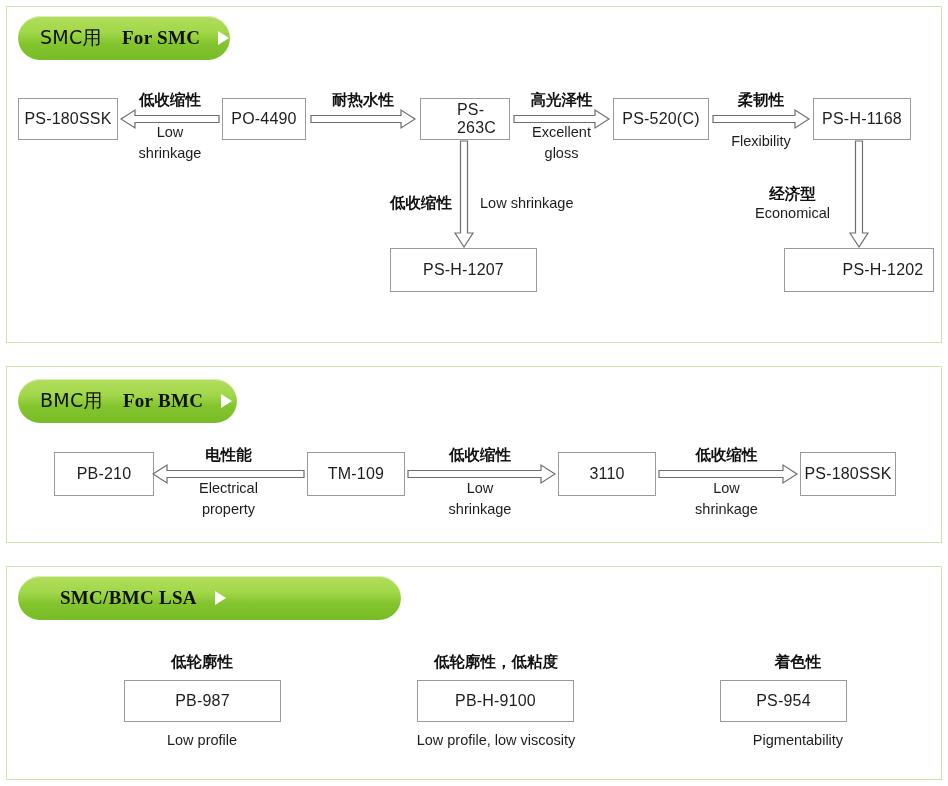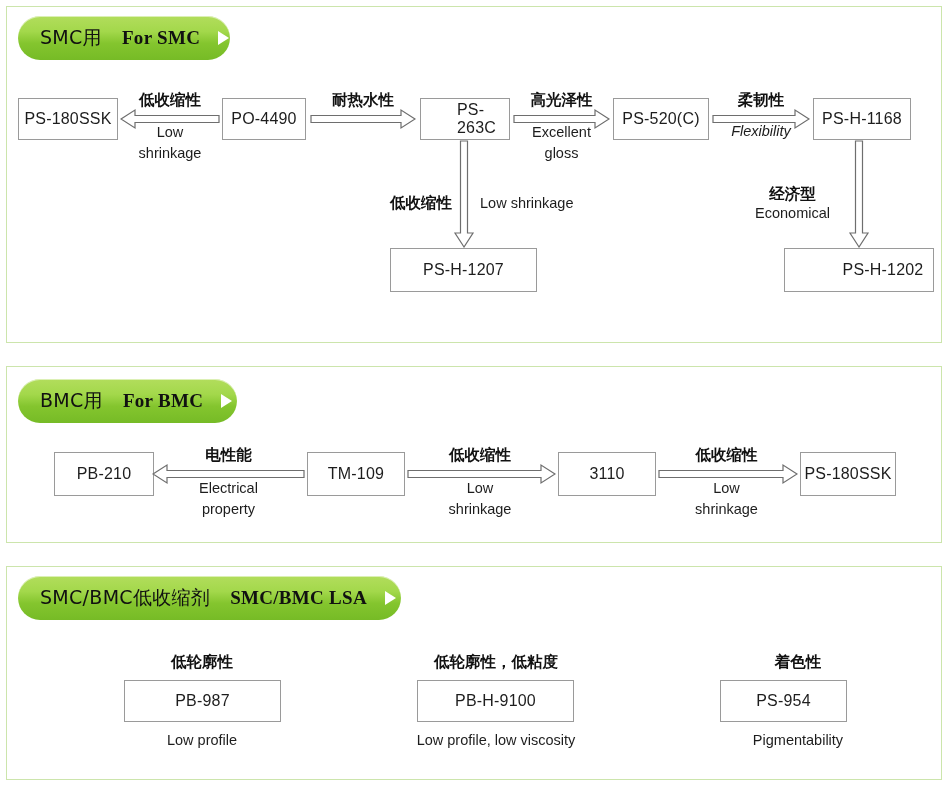--- a/index.html
+++ b/index.html
@@ -148,21 +148,21 @@
   </div>
 
   <div class="arrow" style="left:712px;top:107px;">
     <svg width="98" height="24" viewBox="0 0 98 24">
       <path d="M97 12 L83 3 L83 8.5 L1 8.5 L1 15.5 L83 15.5 L83 21 Z" fill="#ffffff" stroke="#6e6e6e" stroke-width="1.2" stroke-linejoin="miter"></path>
     </svg>
   </div>
   <div class="lbl" style="left:709px;top:90px;width:104px;">
     <span class="cn">柔韧性</span>
   </div>
-  <div class="lbl" style="left:709px;top:122px;width:104px;font-style:italic;">
+  <div class="lbl" style="left:709px;top:132px;width:104px;">
     <span class="en">Flexibility</span>
   </div>
 
   <div class="arrow" style="left:452px;top:140px;">
     <svg width="24" height="108" viewBox="0 0 24 108">
       <path d="M12 107 L3 93 L8.5 93 L8.5 1 L15.5 1 L15.5 93 L21 93 Z" fill="#ffffff" stroke="#6e6e6e" stroke-width="1.2" stroke-linejoin="miter"></path>
     </svg>
   </div>
   <div class="lbl" style="left:378px;top:193px;width:74px;text-align:right;">
     <span class="cn">低收缩性</span>
@@ -229,21 +229,20 @@
     <span class="cn">低收缩性</span>
   </div>
   <div class="lbl stacked" style="left:655px;top:478px;width:143px;">
     <span class="en">Low</span>
     <span class="en">shrinkage</span>
   </div>
 
   <div class="panel" id="panel-lsa"></div>
 
   <div class="pill" id="pill-lsa">
-    <span class="cn">SMC/BMC低收缩剂</span>
     <span class="en">SMC/BMC LSA</span>
     <span class="tri"></span>
   </div>
 
   <div class="cell" style="left:104px;top:652px;width:196px;">
     <div class="cap">低轮廓性</div>
   </div>
   <div class="box" style="left:124px;top:680px;width:157px;height:42px;">PB-987</div>
   <div class="cell" style="left:104px;top:732px;width:196px;">
     <div class="sub">Low profile</div>

